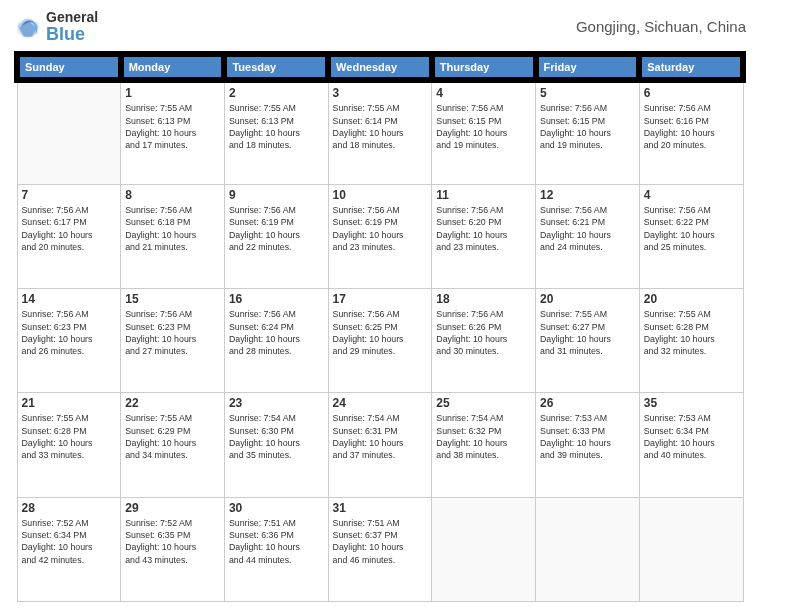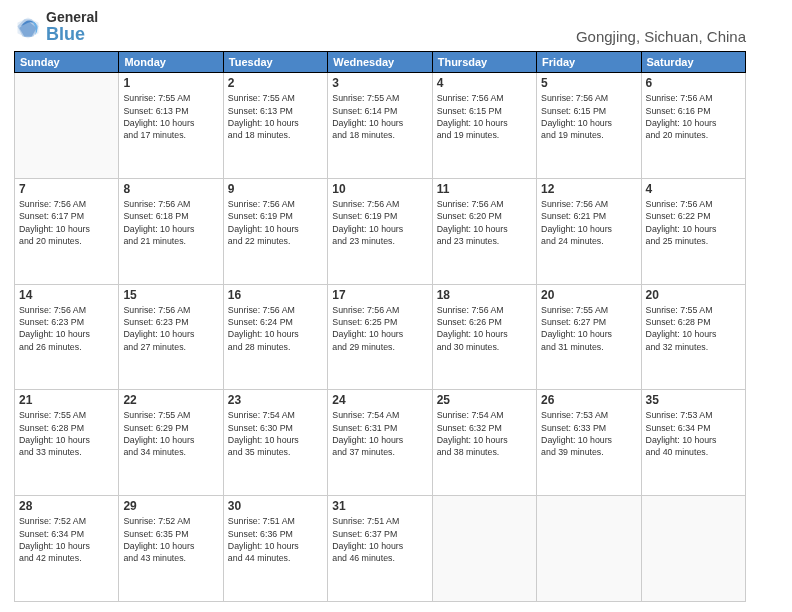--- a/index.html
+++ b/index.html
@@ -52,35 +52,35 @@
     }
     .month-year {
       font-size: 32px;
       font-weight: 300;
       color: #333;
       line-height: 1;
     }
     .location {
       font-size: 15px;
       color: #555;
-      margin-top: 18px;
+      margin-top: 8px;
     }
     .calendar {
       width: 100%;
       border-collapse: collapse;
       flex: 1;
     }
     .calendar th {
       background: #4a86c8;
       color: #fff;
       font-size: 11px;
       font-weight: bold;
       padding: 4px 5px;
       text-align: left;
-      border: 1px solid #000000;
+      border: 6px solid #000000;
     }
     .calendar td {
       border: 1px solid #ccc;
       vertical-align: top;
       padding: 3px 4px;
       width: calc(100% / 7);
       font-size: 9.5px;
       color: #333;
       background: #fff;
       height: 88px;

